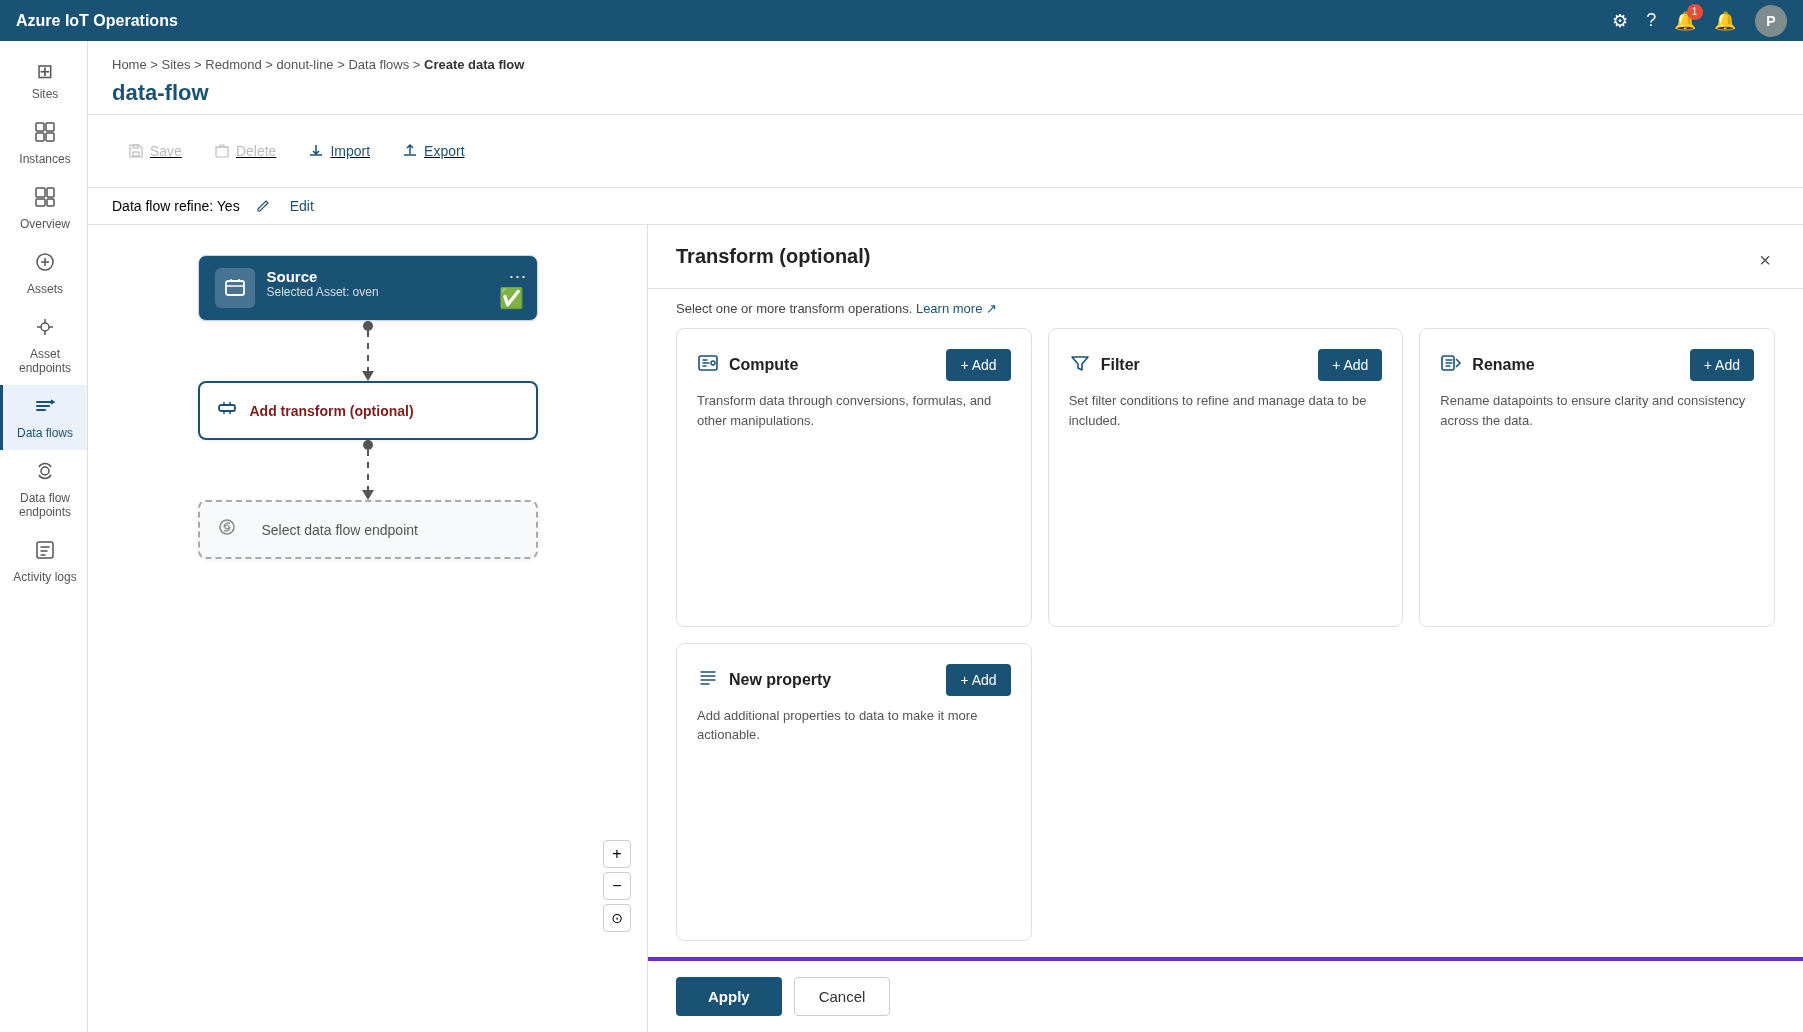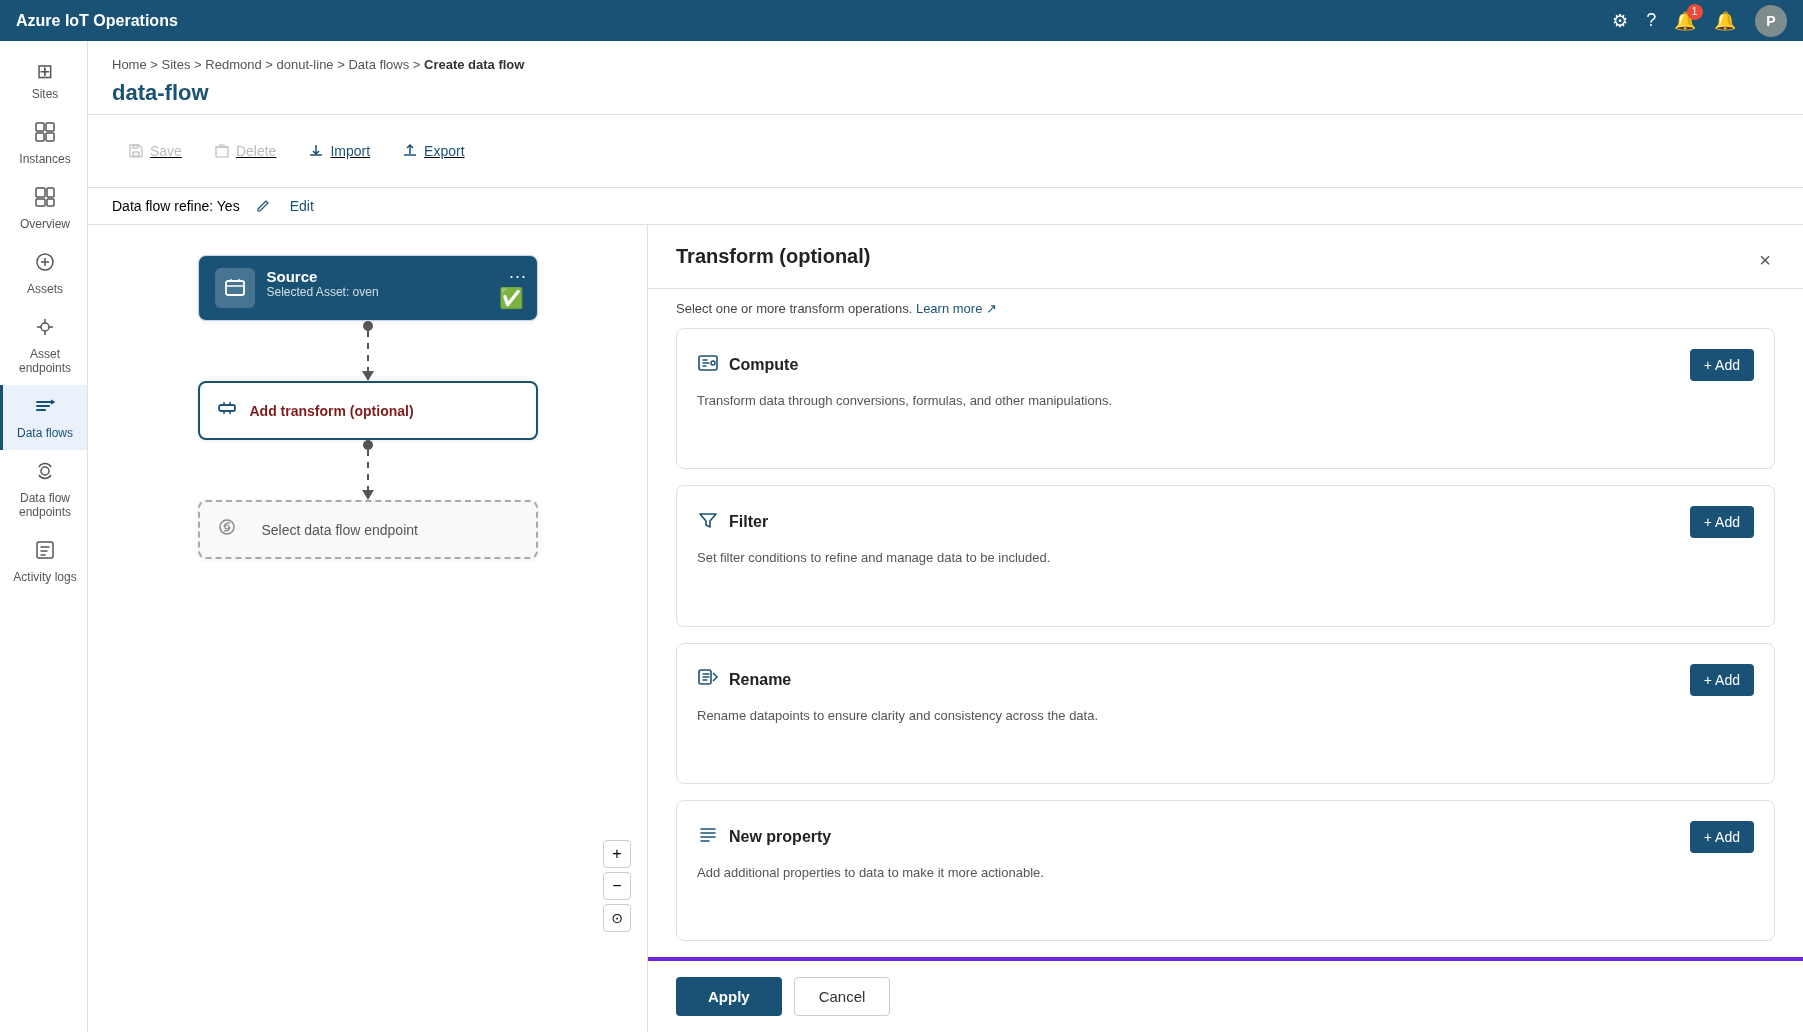--- a/index.html
+++ b/index.html
@@ -313,21 +313,21 @@
 
     .panel-description {
       padding: 12px 28px;
       font-size: 13px;
       color: #444;
     }
     .panel-description a { color: #1a5276; text-decoration: none; }
 
     .transform-grid {
       display: grid;
-      grid-template-columns: 1fr;
+      grid-template-columns: 1fr 1fr 1fr;
       gap: 16px;
       padding: 0 28px 16px 28px;
       flex: 1;
       overflow-y: auto;
     }
 
     .transform-card {
       border: 1px solid #e0e0e0;
       border-radius: 8px;
       padding: 20px;

